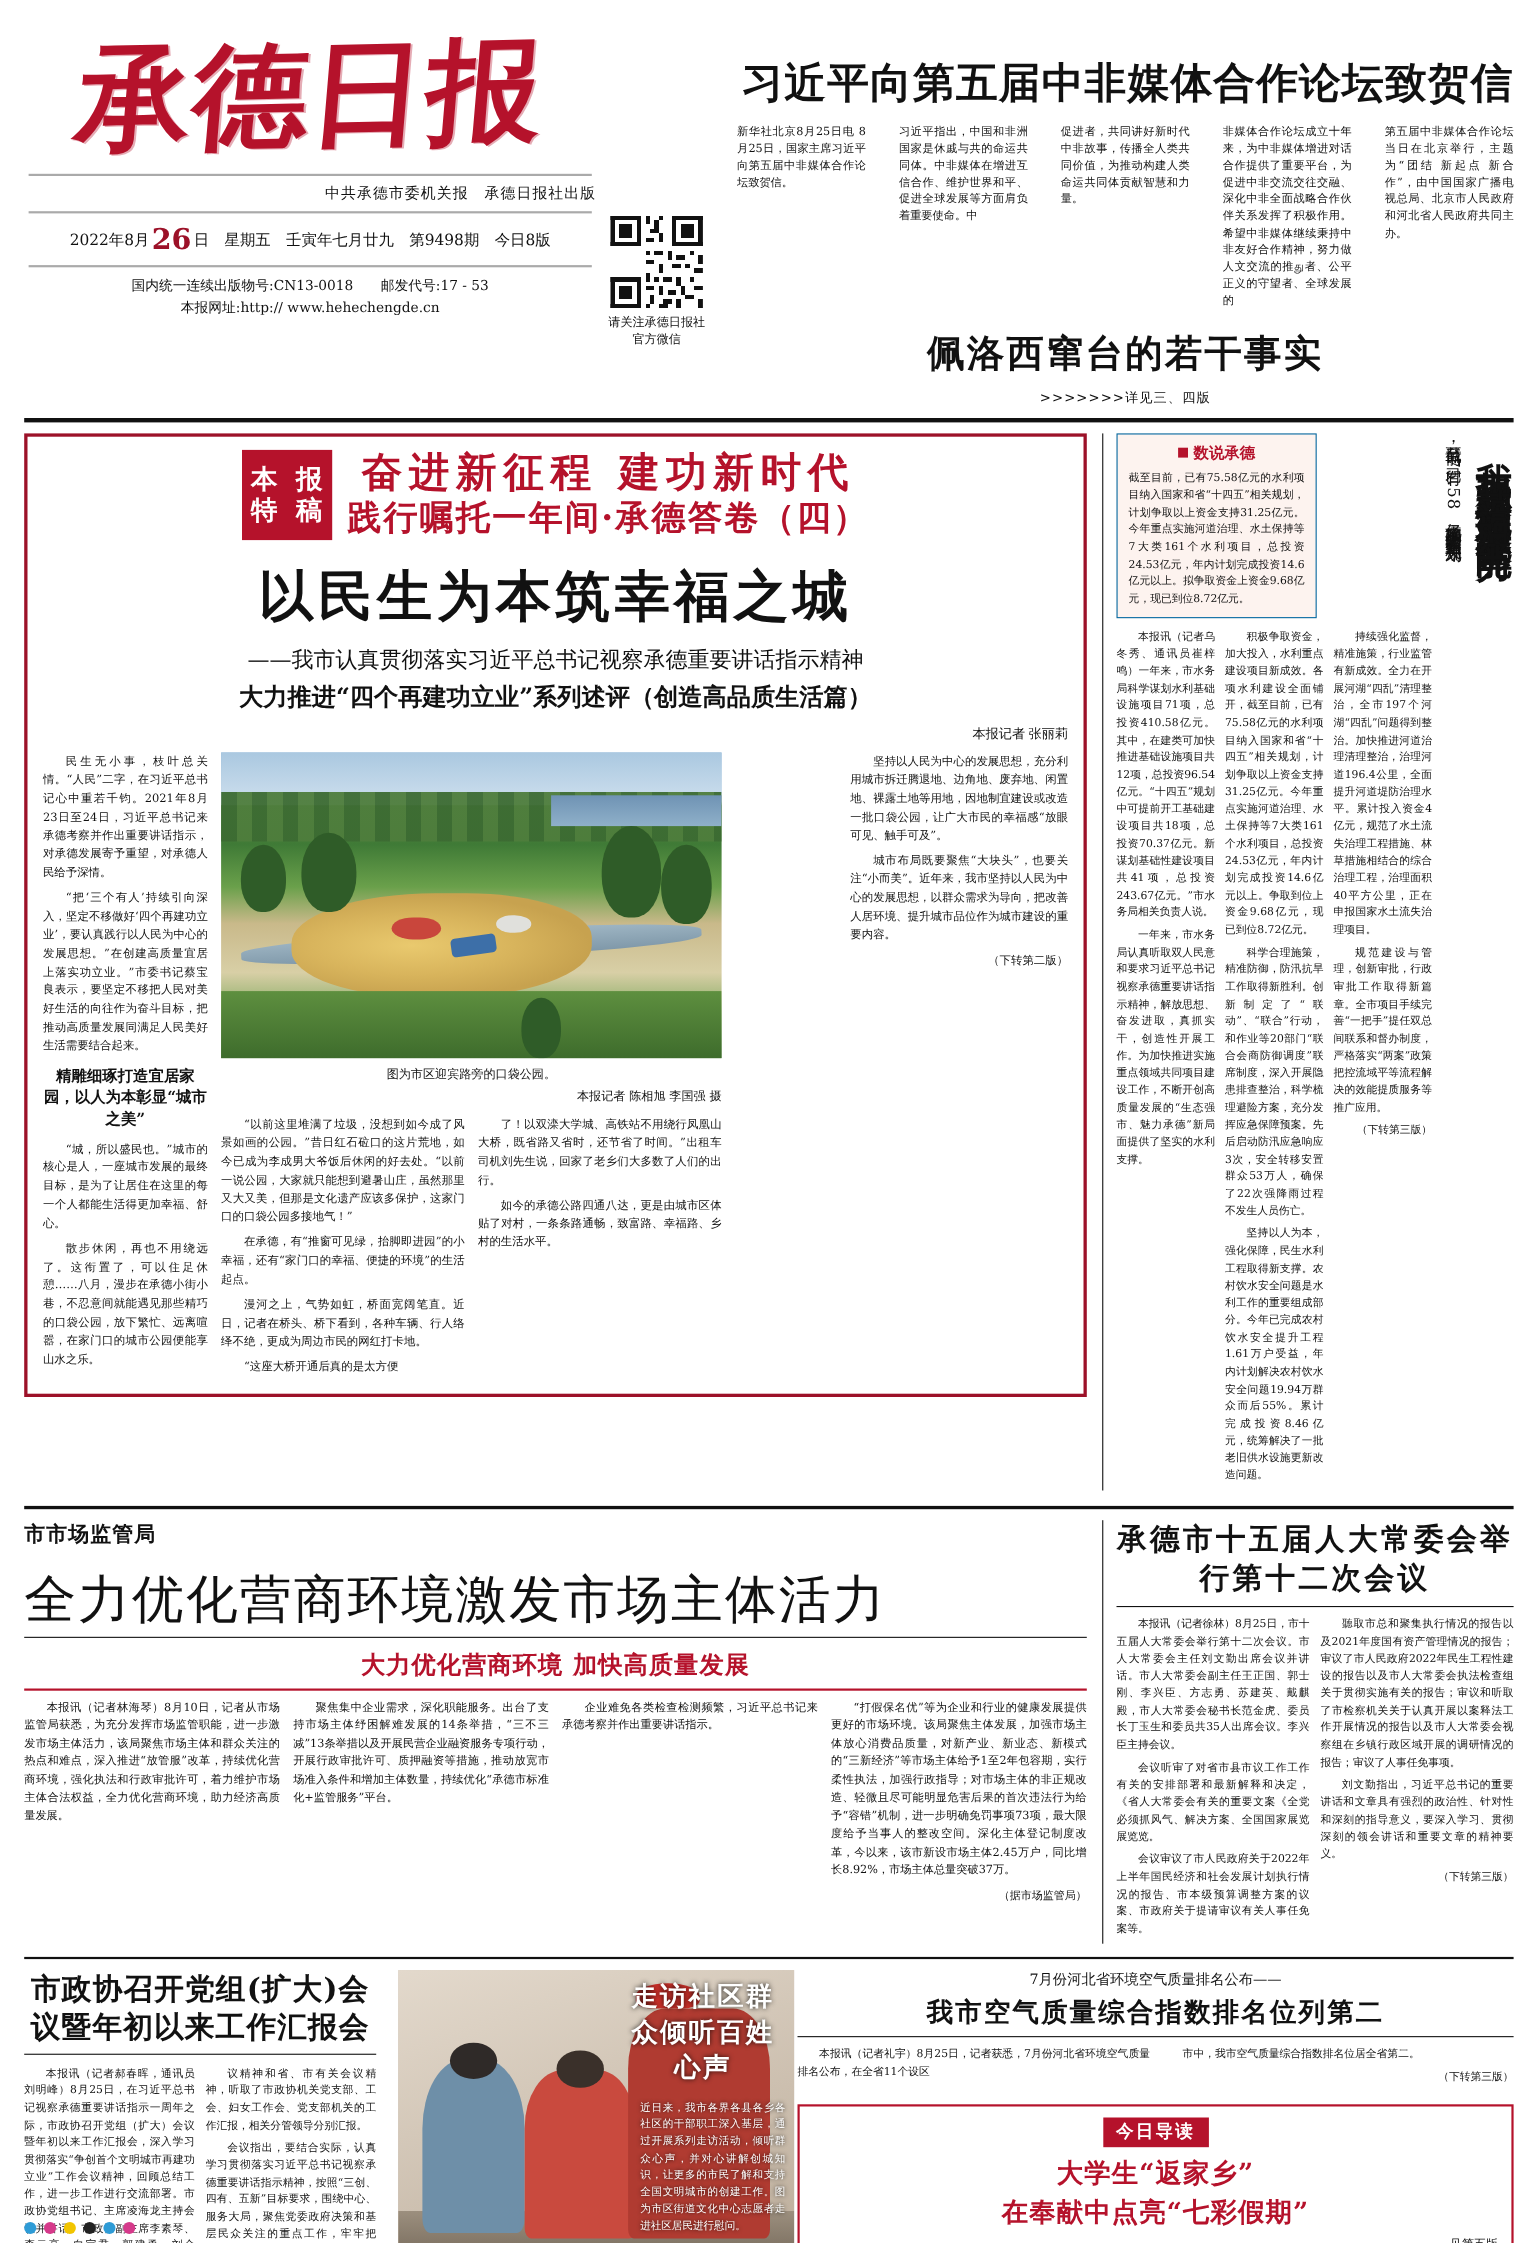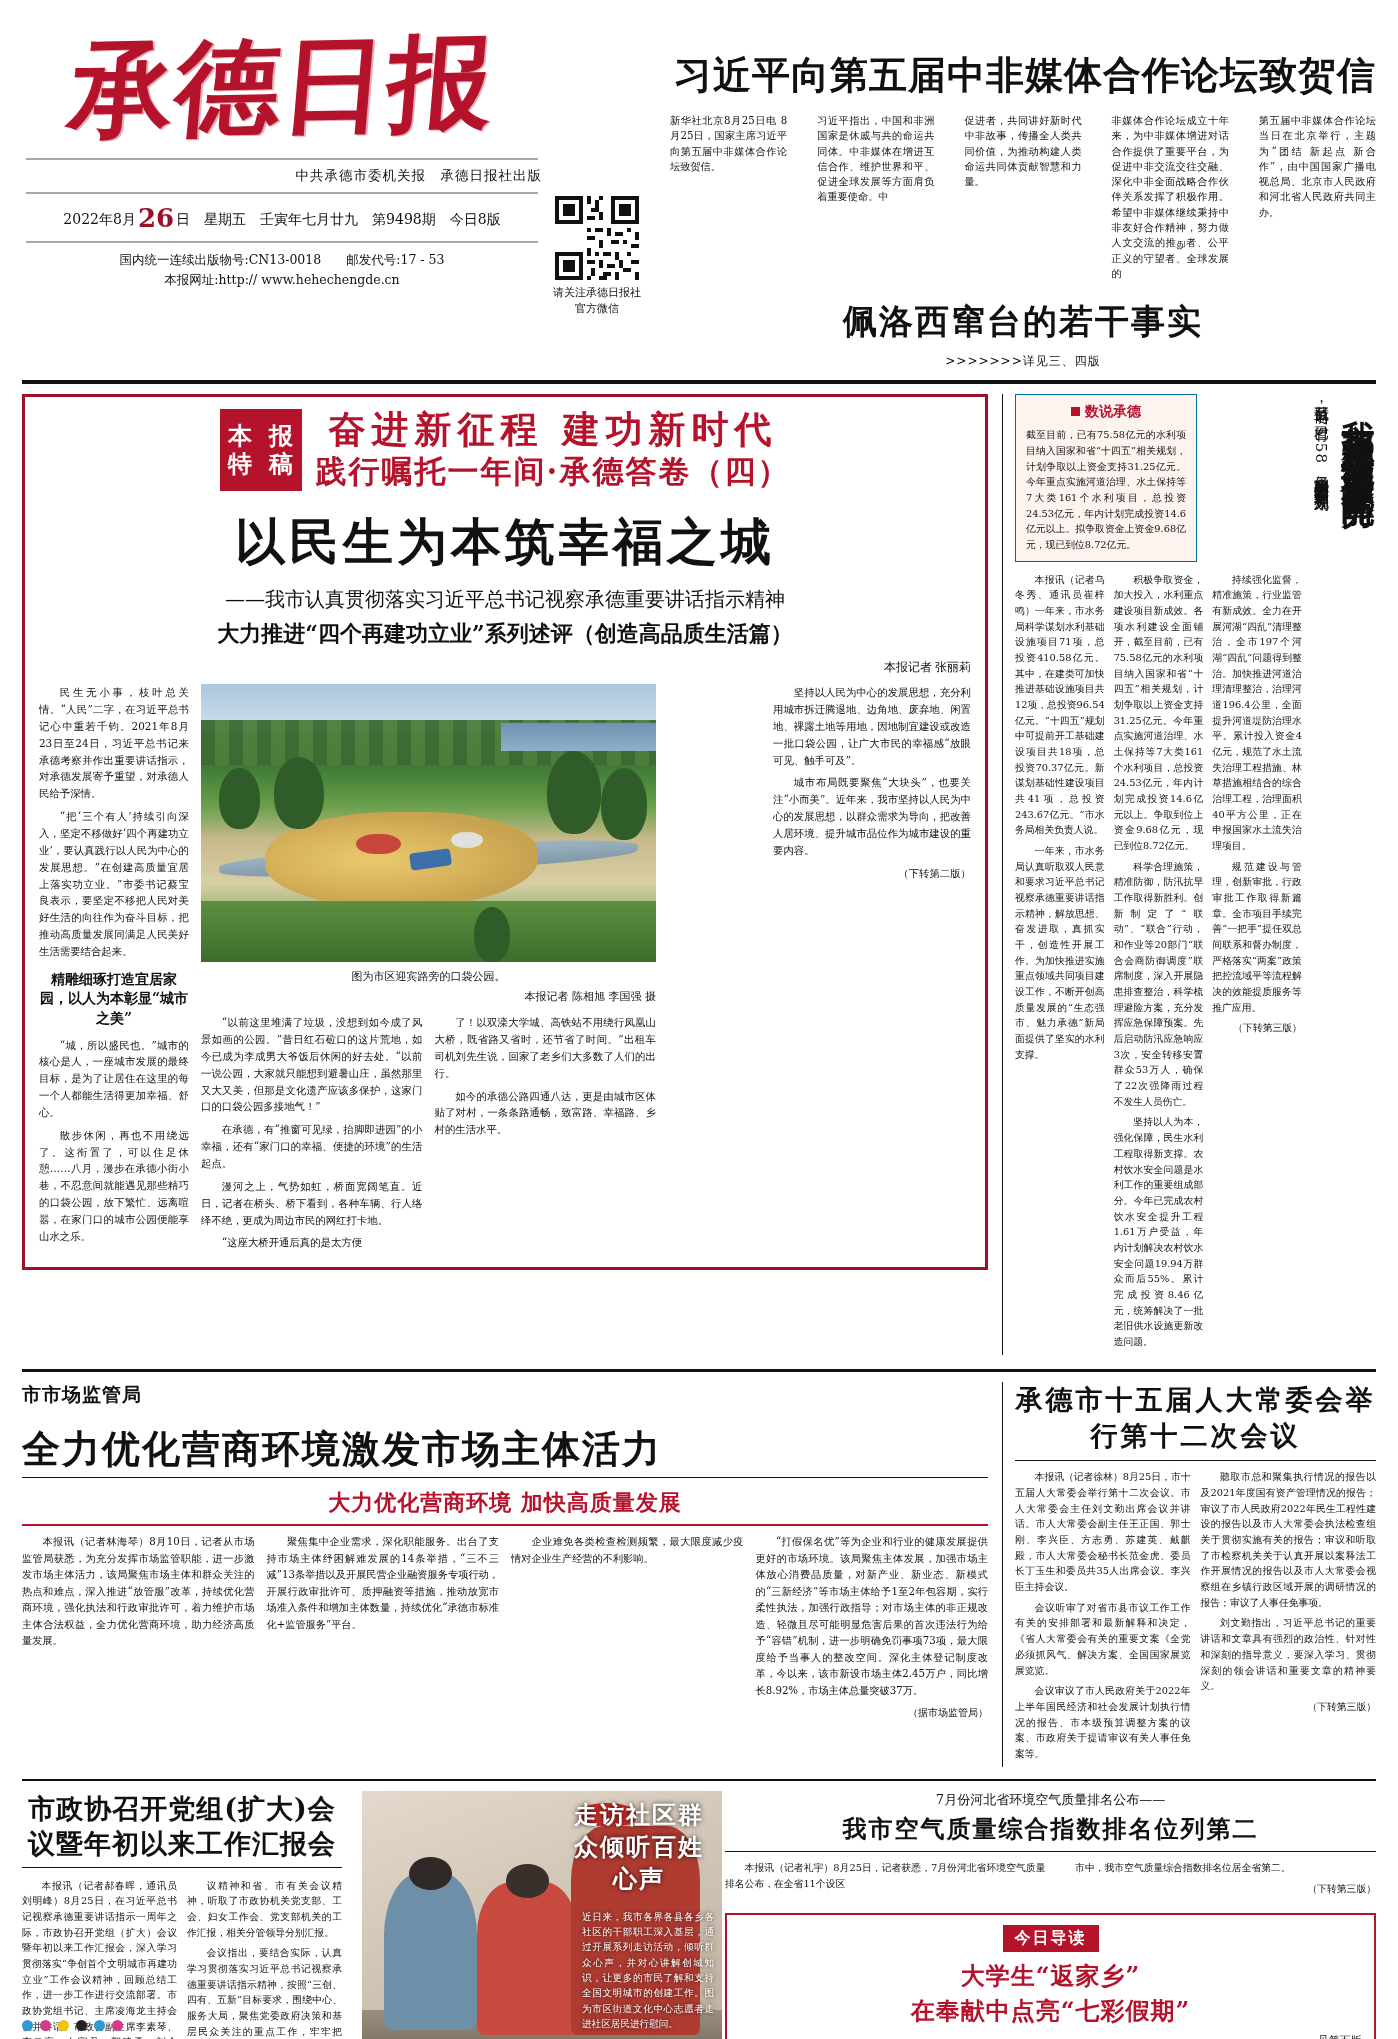--- a/index.html
+++ b/index.html
@@ -157,21 +157,21 @@
   .vcol { font-size:9.8px; line-height:1.6; text-align:justify; flex:1;
     font-family:"DejaVu Serif","Liberation Serif",serif;}
   .vcol p { margin:0 0 5px 0; text-indent:2em; }
 
   
   .lower { display:flex; margin-top:14px; border-top:3px solid #111; padding-top:10px; }
   .low-left { width:980px; flex:0 0 980px; padding-right:14px; }
   .low-right { flex:1; padding-left:12px; border-left:1px solid #111; }
 
   .sec-kicker { font-size:19px; font-weight:bold; letter-spacing:1px; margin-bottom:2px; }
-  .sec-title { font-size:38px; font-weight:bold; letter-spacing:2px; line-height:1.15;margin-top:20px; }
+  .sec-title { font-size:47px; font-weight:normal; letter-spacing:2px; line-height:1.15;margin-top:20px; }
   .sec-redbar { color:#b5122b; font-size:22px; font-weight:bold; letter-spacing:1px;
     text-align:center; margin:10px 0 6px 0;
     font-family:"DejaVu Serif","Liberation Serif",serif;}
   .hr-thin { border-top:1px solid #111; margin:6px 0 8px 0; }
   .hr-red { border-top:2px solid #b5122b; margin:6px 0 8px 0; }
 
   .sec-cols { display:flex; gap:12px; }
   .scol { font-size:10.2px; line-height:1.62; text-align:justify; flex:1;
     font-family:"DejaVu Serif","Liberation Serif",serif;}
   .scol p { margin:0 0 6px 0; text-indent:2em; }
@@ -469,21 +469,21 @@
       <div class="sec-redbar">大力优化营商环境  加快高质量发展</div>
       <div class="hr-red"></div>
       <div class="sec-cols">
         <div class="scol">
           <p>本报讯（记者林海琴）8月10日，记者从市场监管局获悉，为充分发挥市场监管职能，进一步激发市场主体活力，该局聚焦市场主体和群众关注的热点和难点，深入推进“放管服”改革，持续优化营商环境，强化执法和行政审批许可，着力维护市场主体合法权益，全力优化营商环境，助力经济高质量发展。</p>
         </div>
         <div class="scol">
           <p>聚焦集中企业需求，深化职能服务。出台了支持市场主体纾困解难发展的14条举措，“三不三减”13条举措以及开展民营企业融资服务专项行动，开展行政审批许可、质押融资等措施，推动放宽市场准入条件和增加主体数量，持续优化“承德市标准化+监管服务”平台。</p>
         </div>
         <div class="scol">
-          <p>企业难免各类检查检测频繁，最大限度减少疫情对企业生产经营的不利影响。</p>
+          <p>企业难免各类检查检测频繁，习近平总书记来承德考察并作出重要讲话指示。</p>
         </div>
         <div class="scol">
           <p>“打假保名优”等为企业和行业的健康发展提供更好的市场环境。该局聚焦主体发展，加强市场主体放心消费品质量，对新产业、新业态、新模式的“三新经济”等市场主体给予1至2年包容期，实行柔性执法，加强行政指导；对市场主体的非正规改造、轻微且尽可能明显危害后果的首次违法行为给予“容错”机制，进一步明确免罚事项73项，最大限度给予当事人的整改空间。深化主体登记制度改革，今以来，该市新设市场主体2.45万户，同比增长8.92%，市场主体总量突破37万。</p>
           <p class="end">（据市场监管局）</p>
         </div>
       </div>
     </div>
 
     <div class="low-right">
       <div class="right-headline">承德市十五届人大常委会举行第十二次会议</div>

